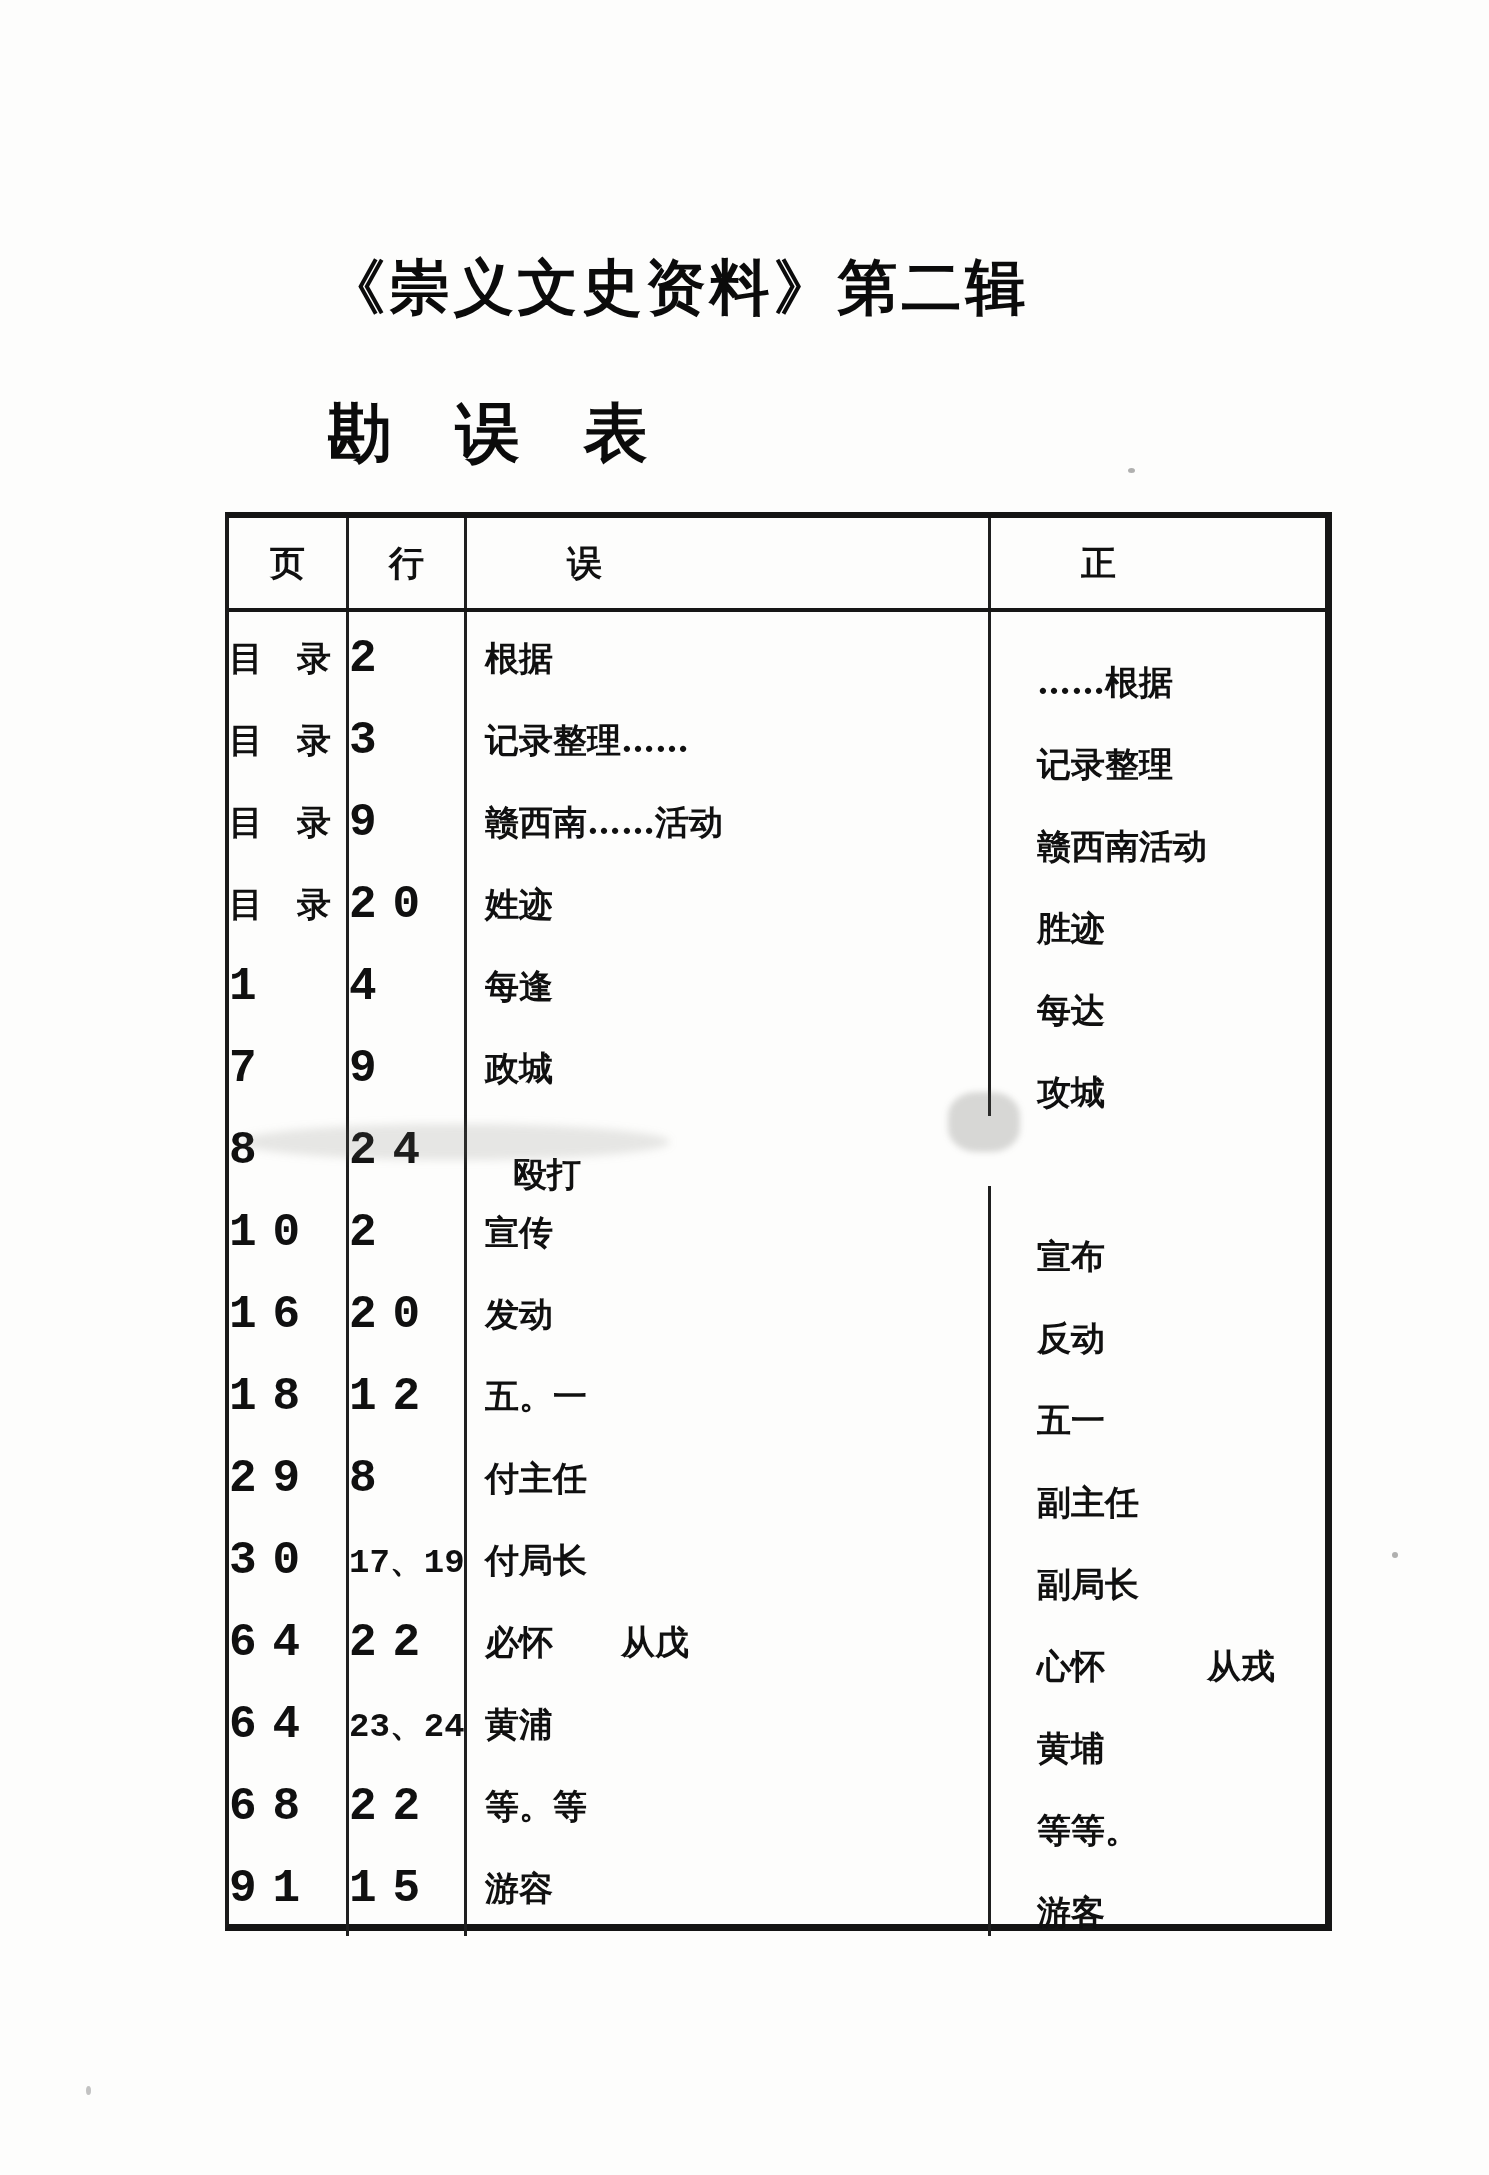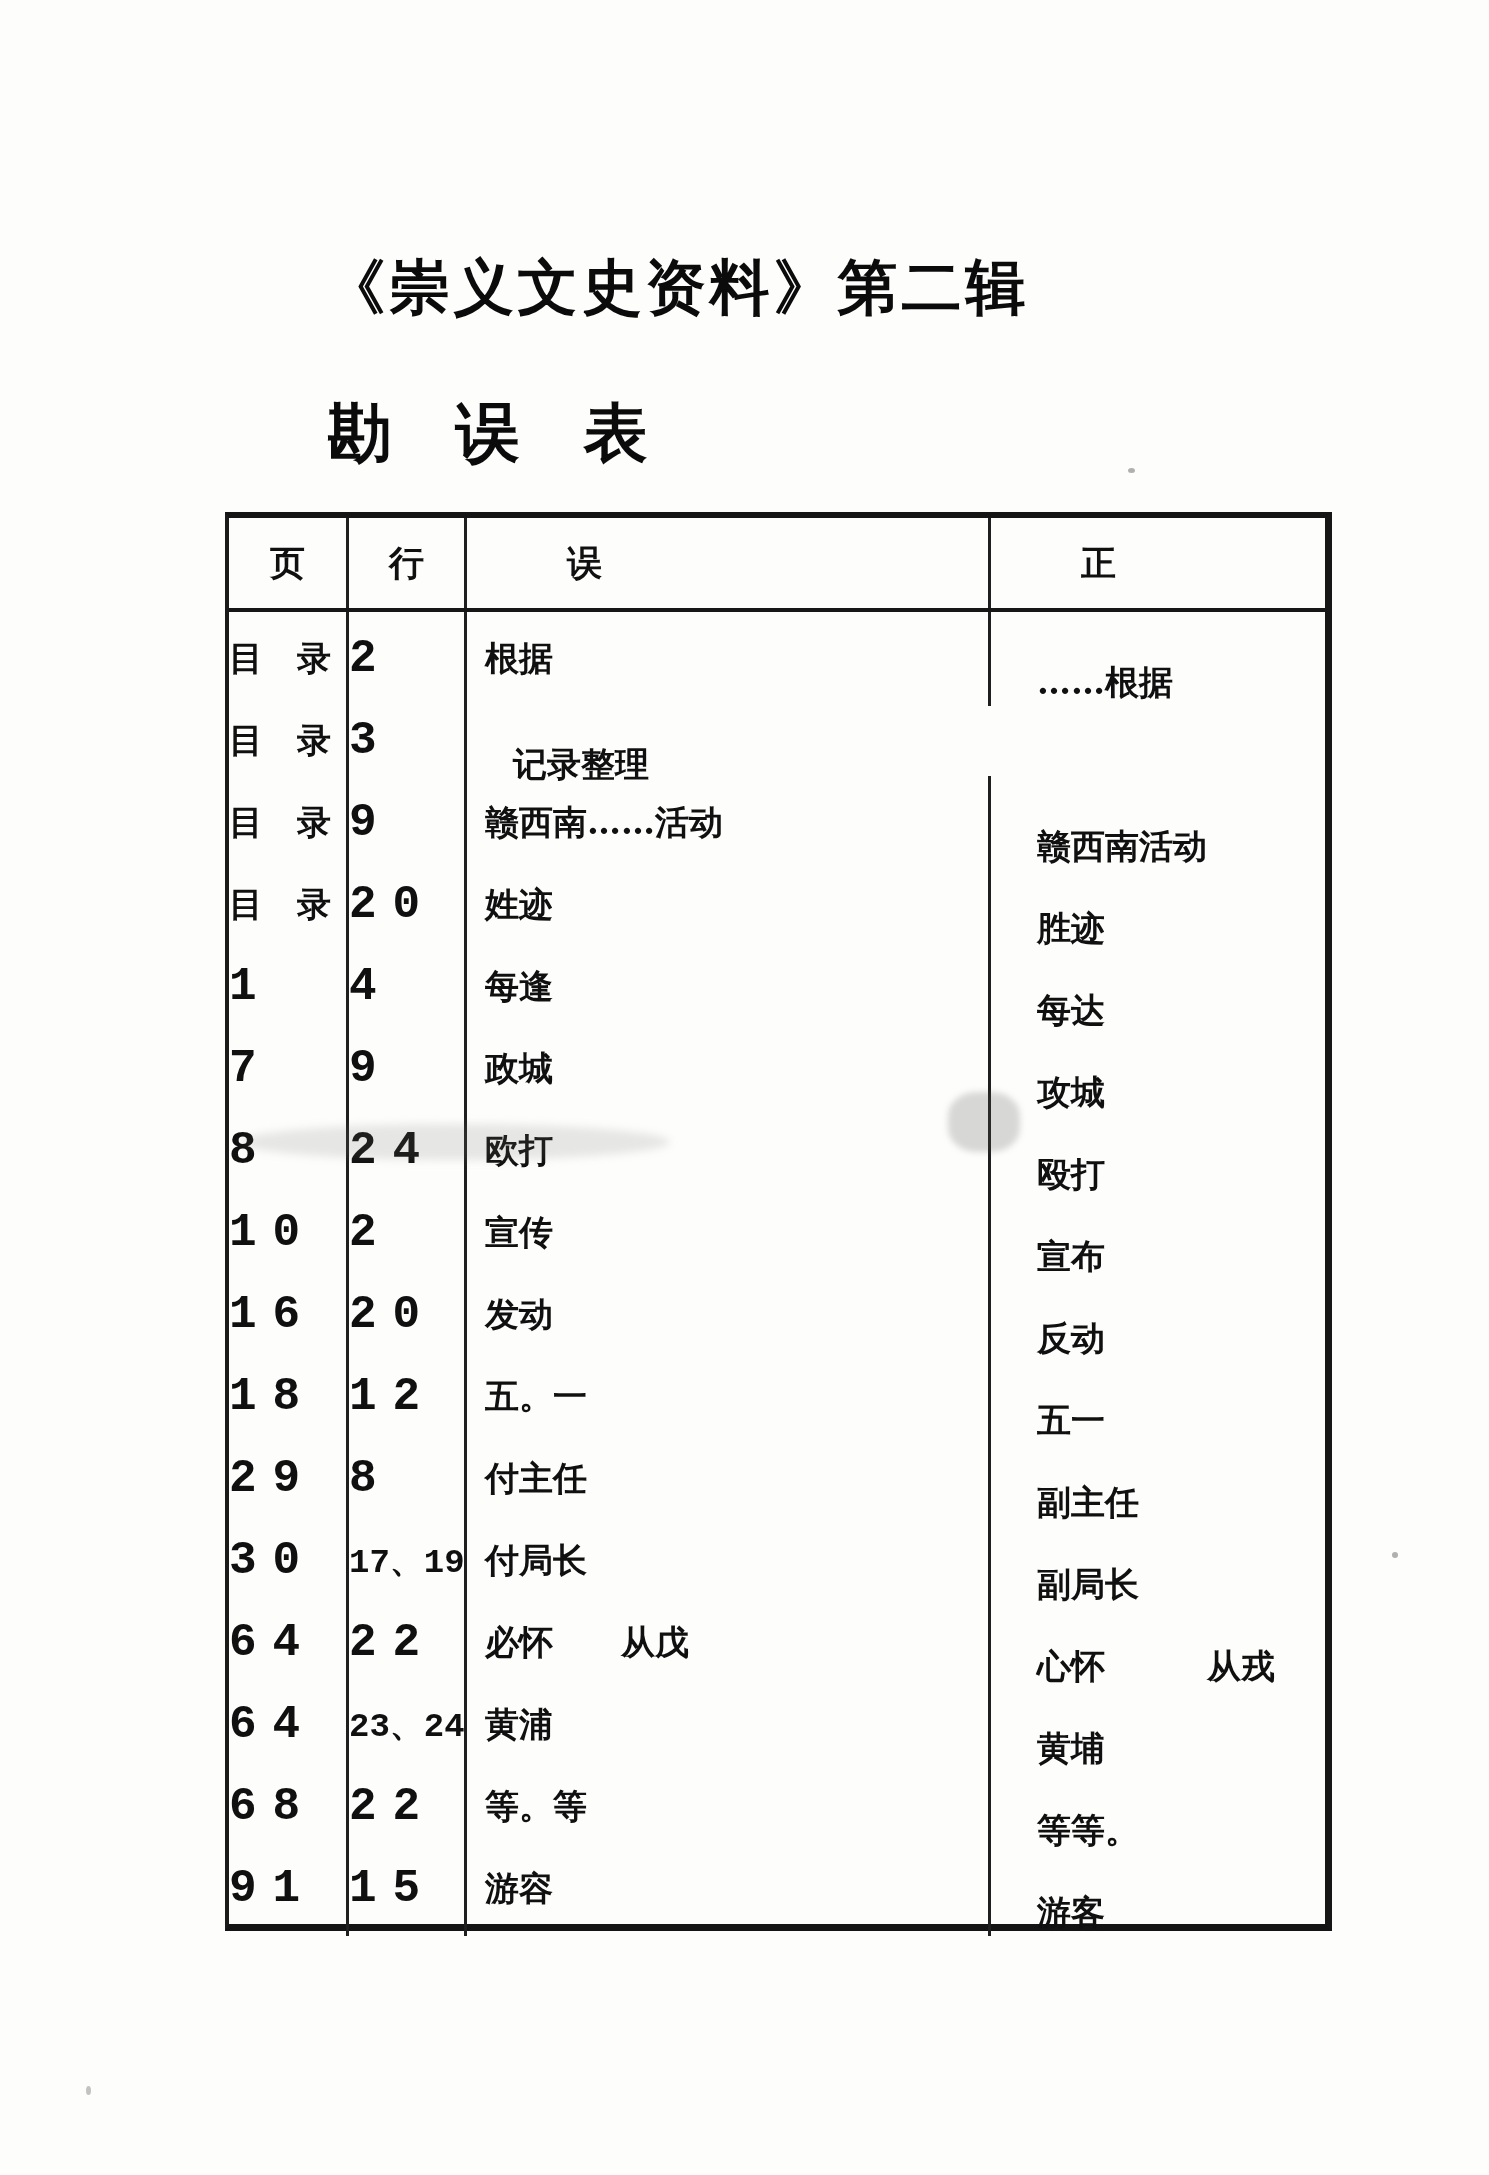--- a/index.html
+++ b/index.html
@@ -122,20 +122,23 @@
             <span>……根据</span>
           </div>
         </div>
         <div class="tr">
           <div class="td page c-divider1">
             <span>目　录</span>
           </div>
           <div class="td line c-divider2">
             <span class="num">3</span>
           </div>
+          <div class="td wrong c-divider3">
+            <span>记录整理……</span>
+          </div>
           <div class="td right">
             <span>记录整理</span>
           </div>
         </div>
         <div class="tr">
           <div class="td page c-divider1">
             <span>目　录</span>
           </div>
           <div class="td line c-divider2">
             <span class="num">9</span>
@@ -188,23 +191,20 @@
           <div class="td right">
             <span>攻城</span>
           </div>
         </div>
         <div class="tr">
           <div class="td page c-divider1">
             <span class="num">8</span>
           </div>
           <div class="td line c-divider2">
             <span class="num">24</span>
-          </div>
-          <div class="td wrong c-divider3">
-            <span>欧打</span>
           </div>
           <div class="td right">
             <span>殴打</span>
           </div>
         </div>
         <div class="tr">
           <div class="td page c-divider1">
             <span class="num">10</span>
           </div>
           <div class="td line c-divider2">

